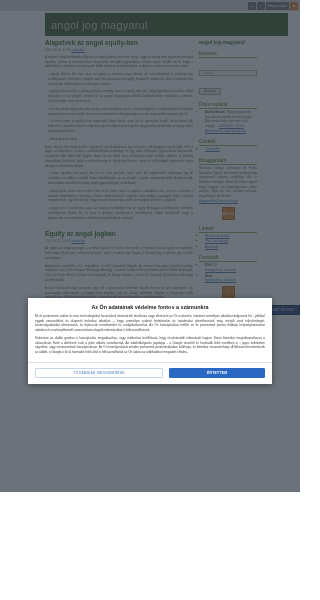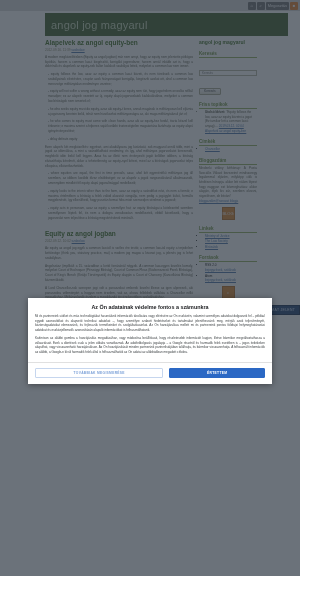--- a/index.html
+++ b/index.html
@@ -5,21 +5,21 @@
   * { box-sizing: border-box; }
   html, body {
     margin: 0; padding: 0;
     width: 300px; height: 600px;
     overflow: hidden;
     font-family: "Liberation Sans", sans-serif;
     background: #ffffff;
   }
   #page {
     position: relative;
-    width: 300px; height: 576px;
+    width: 300px; height: 492px;
     overflow: hidden;
     background: #ffffff;
   }
 
   
   .navbar {
     position: absolute; top: 0; left: 0;
     width: 300px; height: 11px;
     background: #d9d9d9;
     display: flex; align-items: center;

